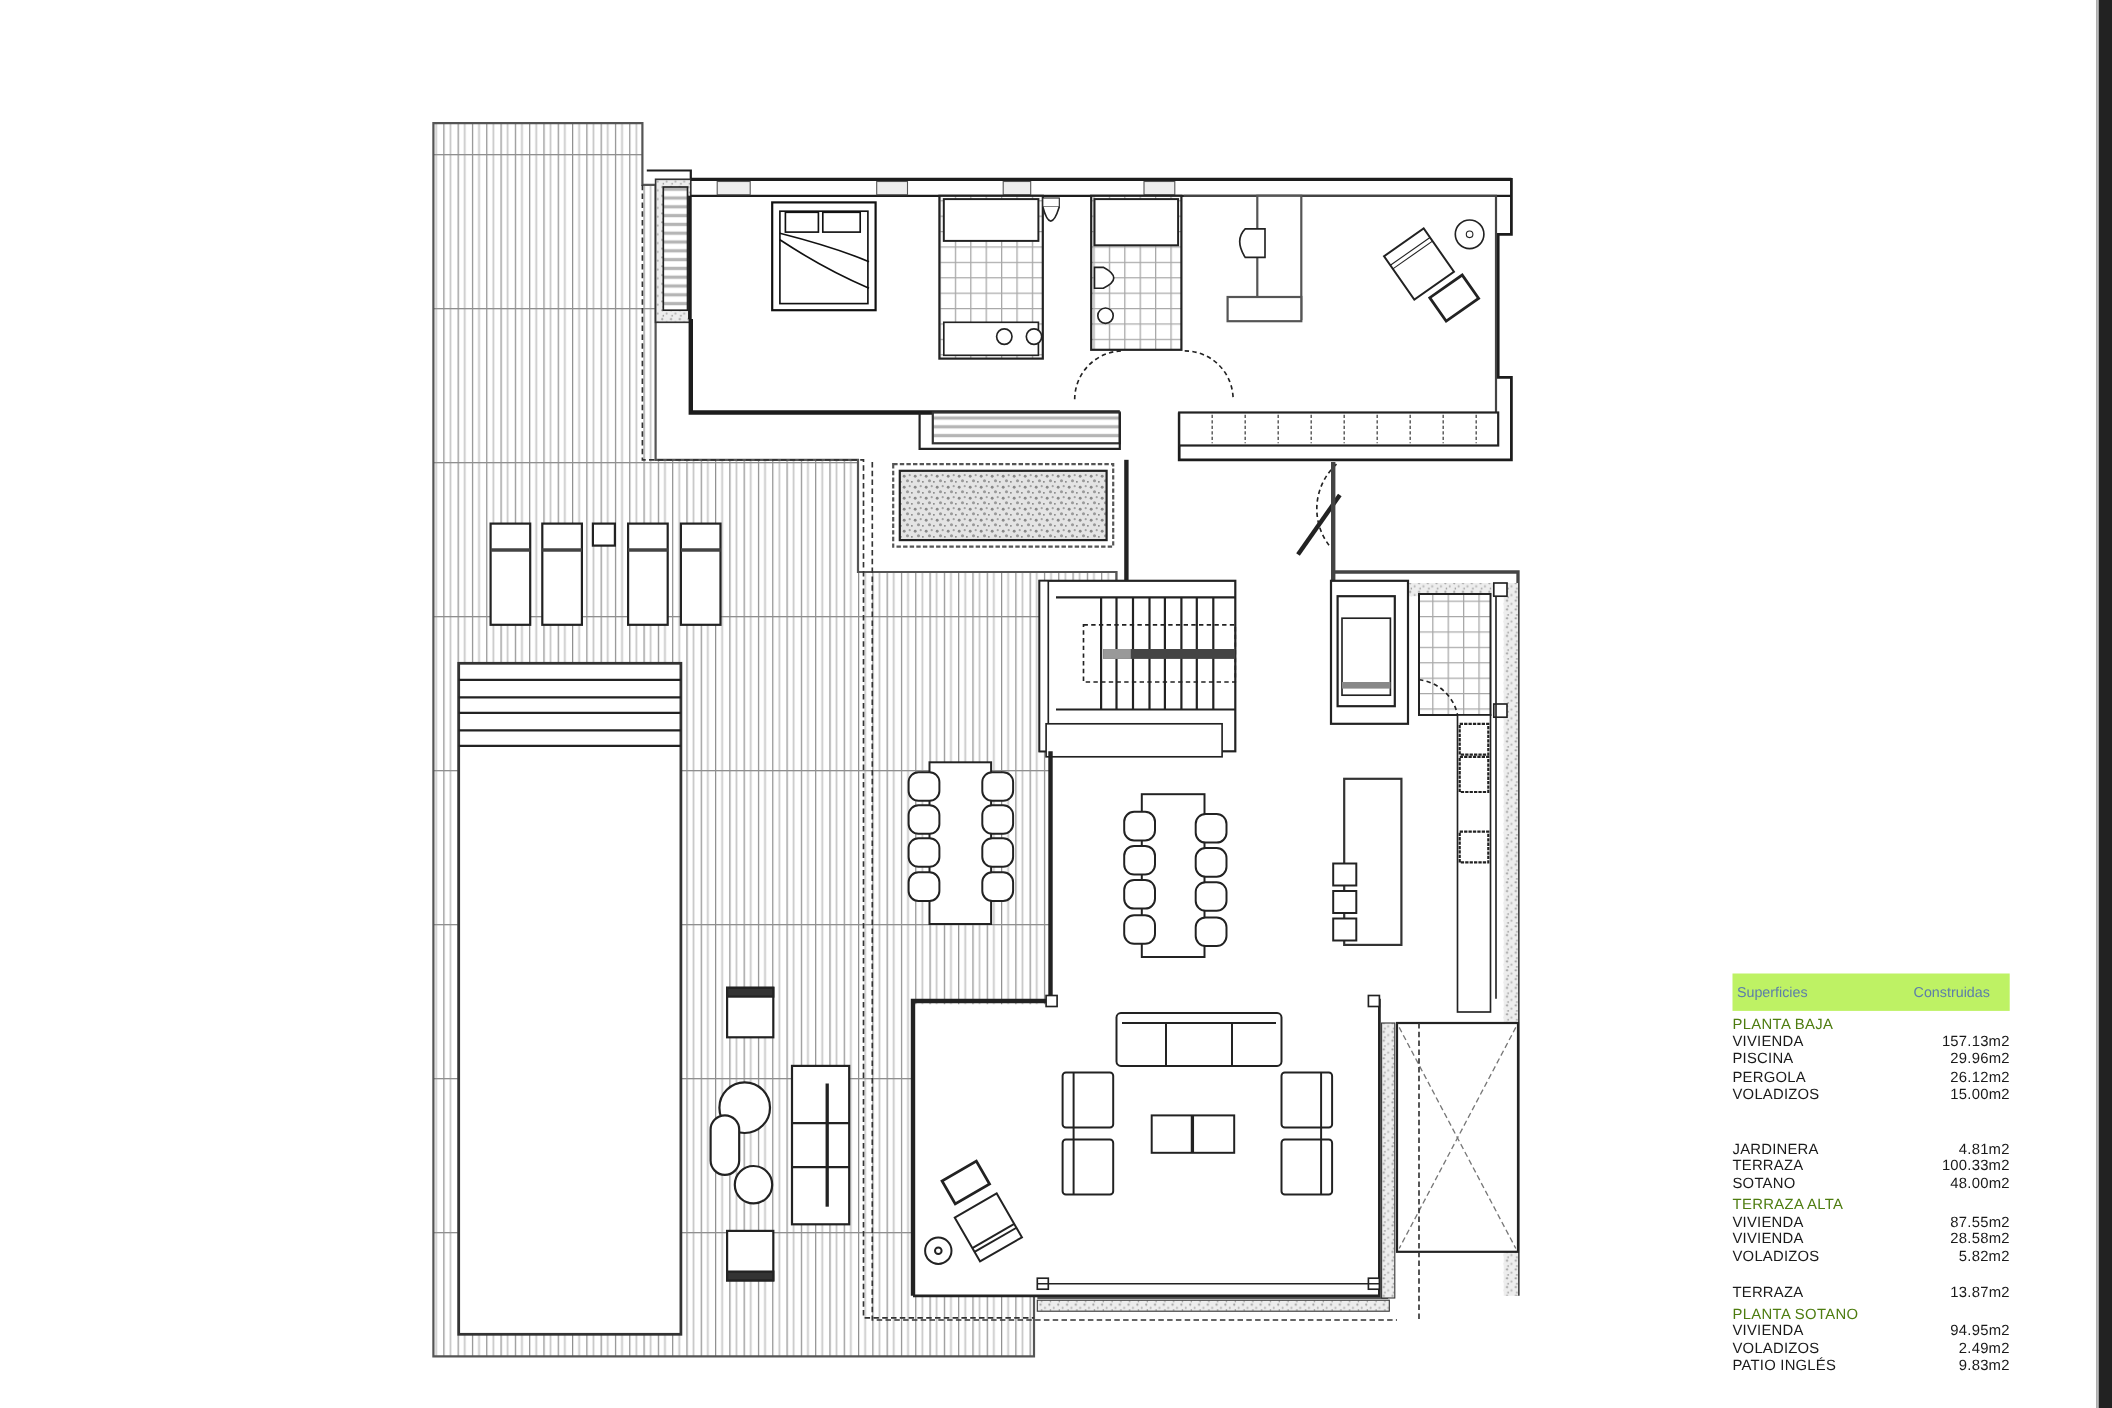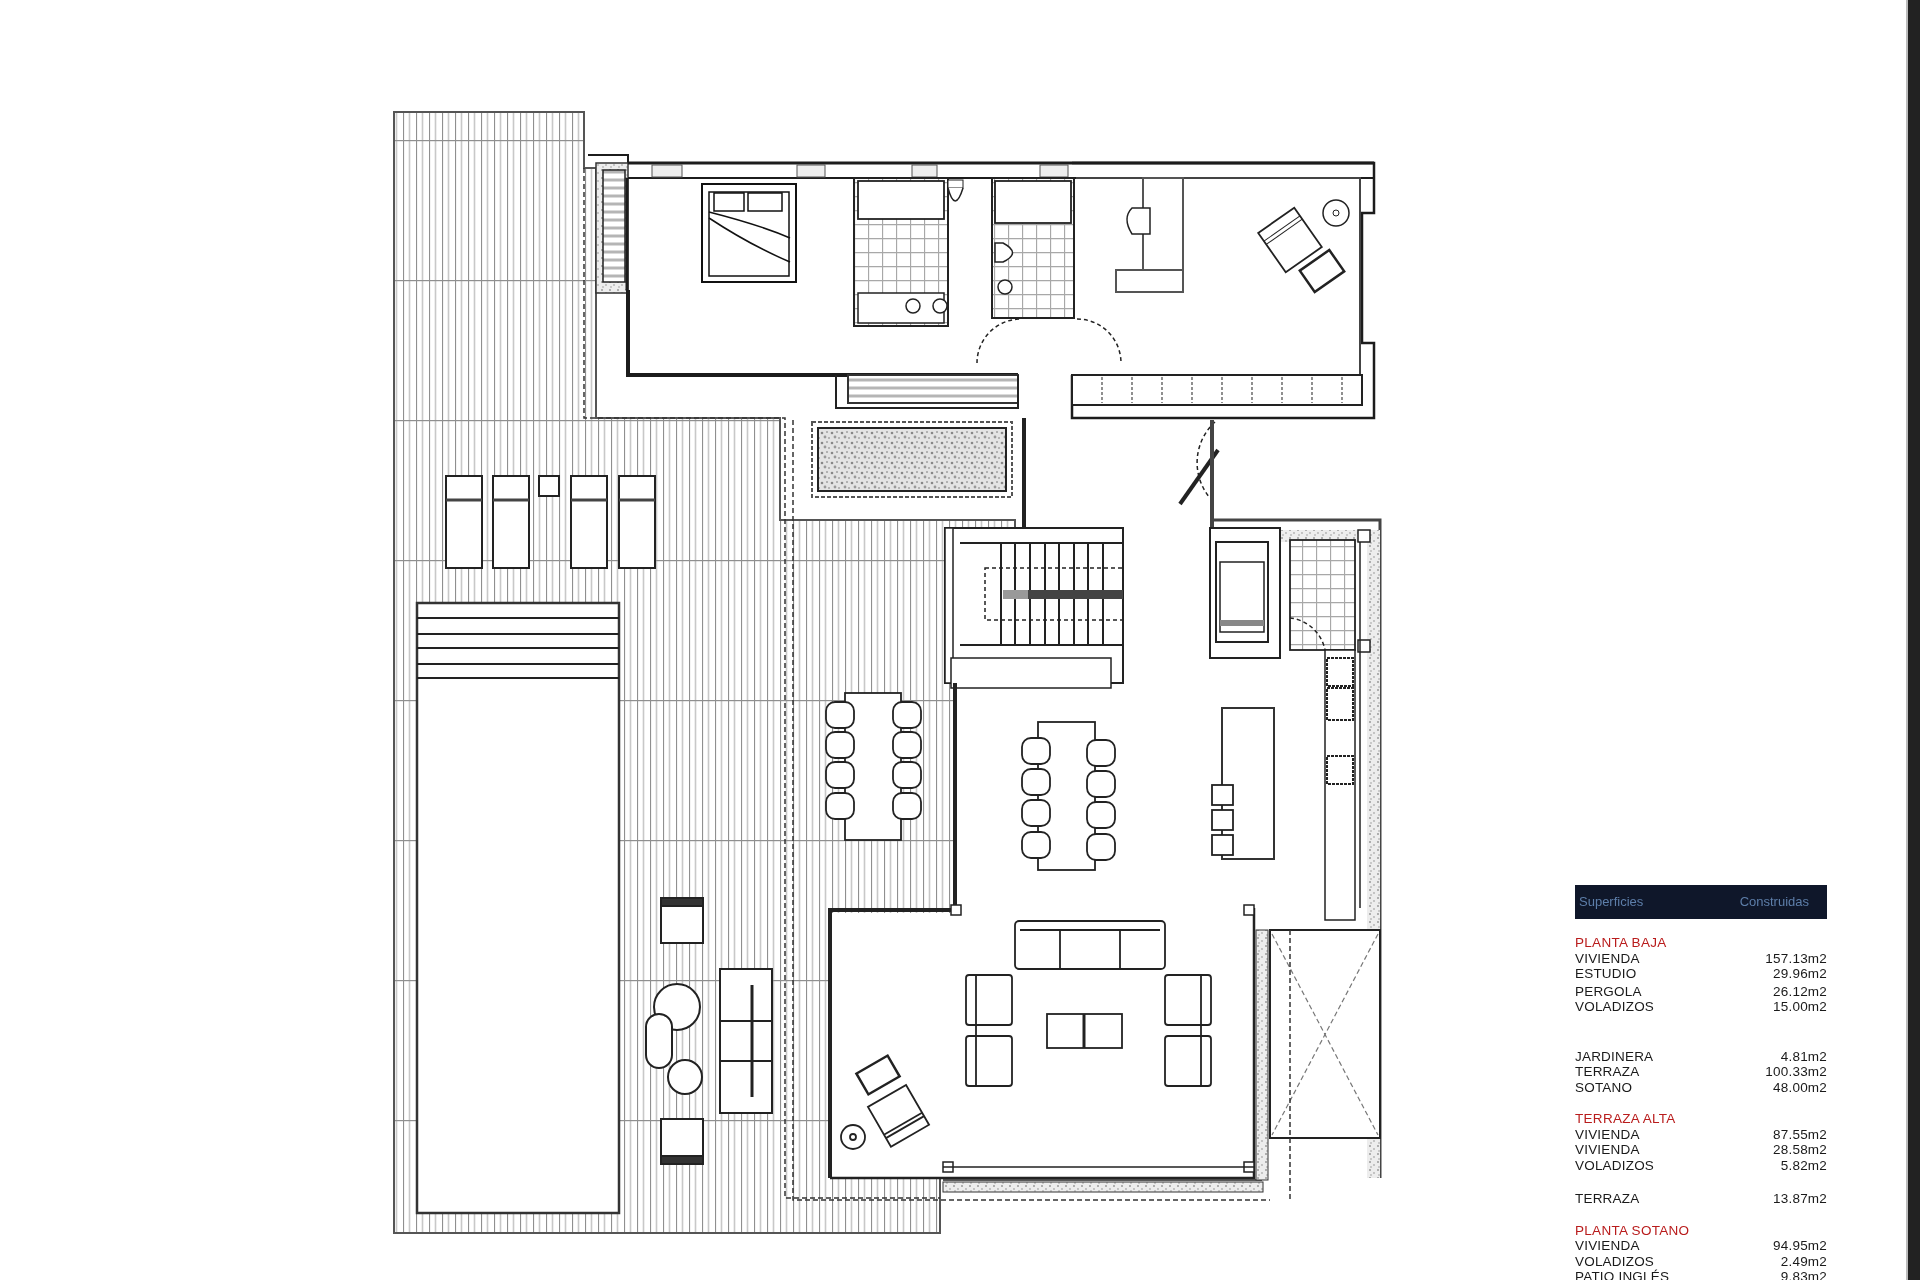--- a/index.html
+++ b/index.html
@@ -1,21 +1,21 @@
 <!DOCTYPE html>
 <html><head>
 <meta charset="utf-8">
 <style>
   html, body { margin: 0; padding: 0; background: #ffffff; }
   body { width: 1920px; height: 1280px; position: relative; overflow: hidden; font-family: "Liberation Sans", sans-serif; }
   #plan { position: absolute; left: 0; top: 0; width: 1920px; height: 1280px; }
   .edge-bar { position: absolute; right: 0; top: 0; width: 12px; height: 1280px; background: #222222; border-left: 2px solid #bbbbbb; }
   .area-table { position: absolute; left: 1575px; top: 885px; width: 252px; font-size: 13.5px; line-height: 15.5px; color: #1a1a1a; }
-  .area-table .thead { background: #0f172a; height: 34px; display: flex; justify-content: space-between; align-items: center; padding: 0 18px 0 4px; color: #5d7ea9; font-size: 13px; box-sizing: border-box; }
-  .area-table .section { color: #b91c1c; margin-top: 16px; letter-spacing: 0.3px; }
+  .area-table .thead { background: #bef264; height: 34px; display: flex; justify-content: space-between; align-items: center; padding: 0 18px 0 4px; color: #5d7ea9; font-size: 13px; box-sizing: border-box; }
+  .area-table .section { color: #4d7c0f; margin-top: 4px; letter-spacing: 0.3px; }
   .area-table .row { display: flex; justify-content: space-between; padding-left: 0; letter-spacing: 0.2px; }
   .area-table .row .v { text-align: center; }
   .area-table .gap { height: 34px; }
   .area-table .gap-sm { height: 18px; }
   .area-table .body { padding-left: 0; }
 </style>
 </head>
 <body>
 
 <svg id="plan" viewBox="0 0 1920 1280" xmlns="http://www.w3.org/2000/svg">
@@ -313,21 +313,21 @@
     <span>Construidas</span>
   </div>
 
   <div class="body">
     <div class="section">PLANTA BAJA</div>
     <div class="row">
         <span>VIVIENDA</span>
         <span class="v">157.13m2</span>
       </div>
     <div class="row">
-        <span>ESTUDIO</span>
+        <span>PISCINA</span>
         <span class="v">29.96m2</span>
       </div>
     <div class="row" style="margin-top:2px">
         <span>PERGOLA</span>
         <span class="v">26.12m2</span>
       </div>
     <div class="row">
         <span>VOLADIZOS</span>
         <span class="v">15.00m2</span>
       </div>

